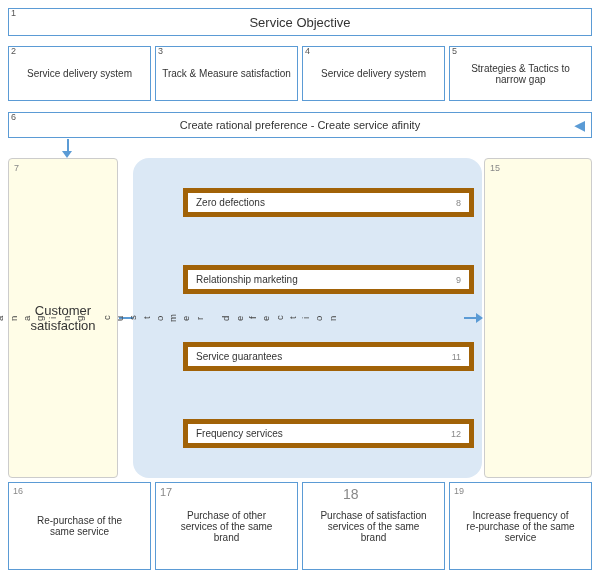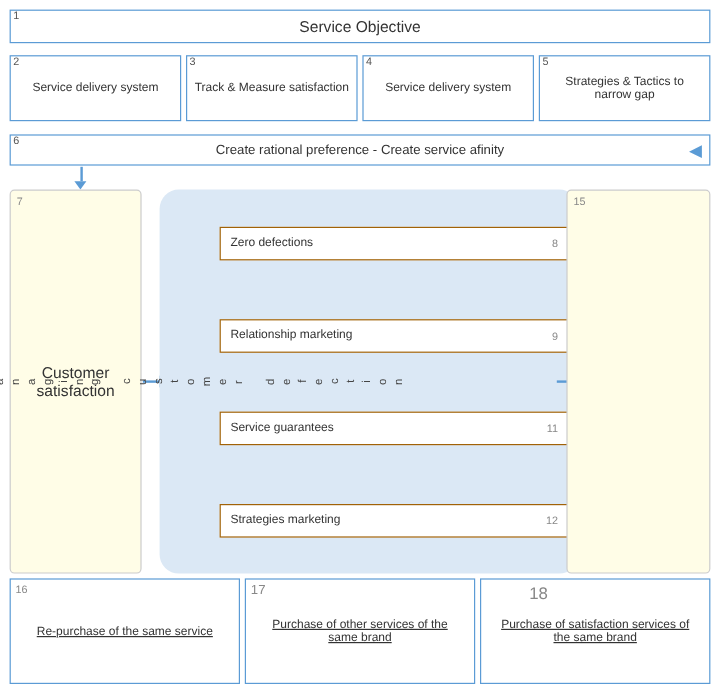--- a/index.html
+++ b/index.html
@@ -52,21 +52,21 @@
       padding: 4px 5px;
       font-size: 10px;
       text-align: center;
       position: relative;
       display: flex;
       align-items: center;
       justify-content: center;
     }
     .item-row {
       background: #fff;
-      border: 1px solid #a16207;
+      border: 5px solid #a16207;
       display: flex;
       align-items: center;
       justify-content: space-between;
       padding: 4px 8px;
       font-size: 10px;
       min-height: 28px;
     }
     .item-num {
       font-size: 9px;
       color: #888;
@@ -75,21 +75,20 @@
     .bottom-box {
       flex: 1;
       border: 1.5px solid #5b9bd5;
       padding: 6px 15px;
       font-size: 10px;
       text-align: center;
       position: relative;
       display: flex;
       align-items: center;
       justify-content: center;
-      text-decoration: underline;
     }
   </style>
 </head>
 <body>
 
 <div class="diagram">
 
   <div class="service-objective">
     <span class="badge">1</span>
     <span>Service Objective</span>
@@ -150,49 +149,53 @@
         </div>
         <div class="item-row">
           <span>Relationship marketing</span>
           <span class="item-num">9</span>
         </div>
         <div class="item-row">
           <span>Service guarantees</span>
           <span class="item-num">11</span>
         </div>
         <div class="item-row">
-          <span>Strategies marketing</span>
+          <span>Frequency services</span>
           <span class="item-num">12</span>
         </div>
 
       </div>
     </div>
 
     <div style="position:absolute; top:50%; right:109px; transform:translateY(-50%); display:flex; align-items:center;">
       <div style="width:2px; height:2px; background:transparent;"></div>
       <div style="width:12px; height:2px; background:#5b9bd5;"></div>
       <div style="width:0; height:0; border-top:5px solid transparent; border-bottom:5px solid transparent; border-left:7px solid #5b9bd5;"></div>
     </div>
 
-    <div style="position:absolute; top:0; right:0; width:120px; bottom:0; border:1.5px solid #ccc; background:#fffde7; display:flex; align-items:center; justify-content:center; font-size:13px; font-weight:500; text-align:center; padding:10px; border-radius:4px;">
+    <div style="position:absolute; top:0; right:0; width:108px; bottom:0; border:1.5px solid #ccc; background:#fffde7; display:flex; align-items:center; justify-content:center; font-size:13px; font-weight:500; text-align:center; padding:10px; border-radius:4px;">
       <span style="position:absolute; top:4px; left:5px; font-size:9px; color:#888;">15</span>
     </div>
 
   </div>
 
   <div style="position:absolute; bottom:8px; left:8px; right:8px; height:88px; display:flex; gap:4px;">
 
     <div class="bottom-box">
       <span style="position:absolute; top:3px; left:4px; font-size:9px; color:#888;">16</span>
       <span>Re-purchase of the same service</span>
     </div>
     <div class="bottom-box">
       <span style="position:absolute; top:3px; left:4px; font-size:11px; color:#888;">17</span>
       <span>Purchase of other services of the same brand</span>
     </div>
     <div class="bottom-box">
       <span style="position:absolute; top:3px; left:4px; font-size:14px; color:#888;margin-left:36px;">18</span>
       <span>Purchase of satisfaction services of the same brand</span>
     </div>
+    <div class="bottom-box">
+      <span style="position:absolute; top:3px; left:4px; font-size:9px; color:#888;">19</span>
+      <span>Increase frequency of re-purchase of the same service</span>
+    </div>
 
   </div>
 
 </div>
 
 </body></html>

